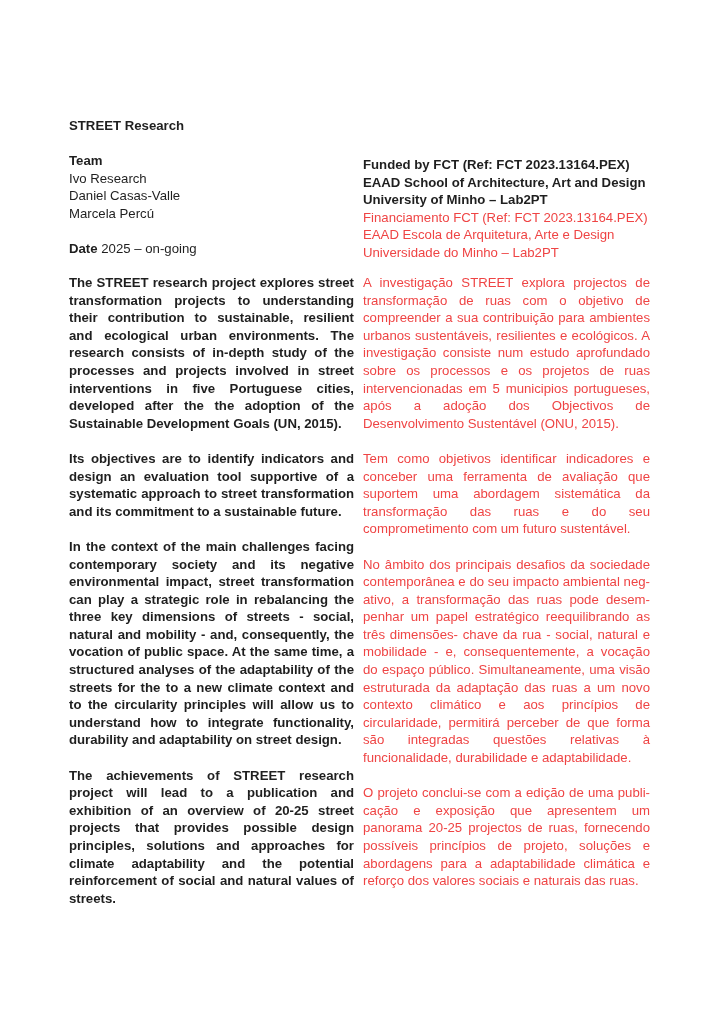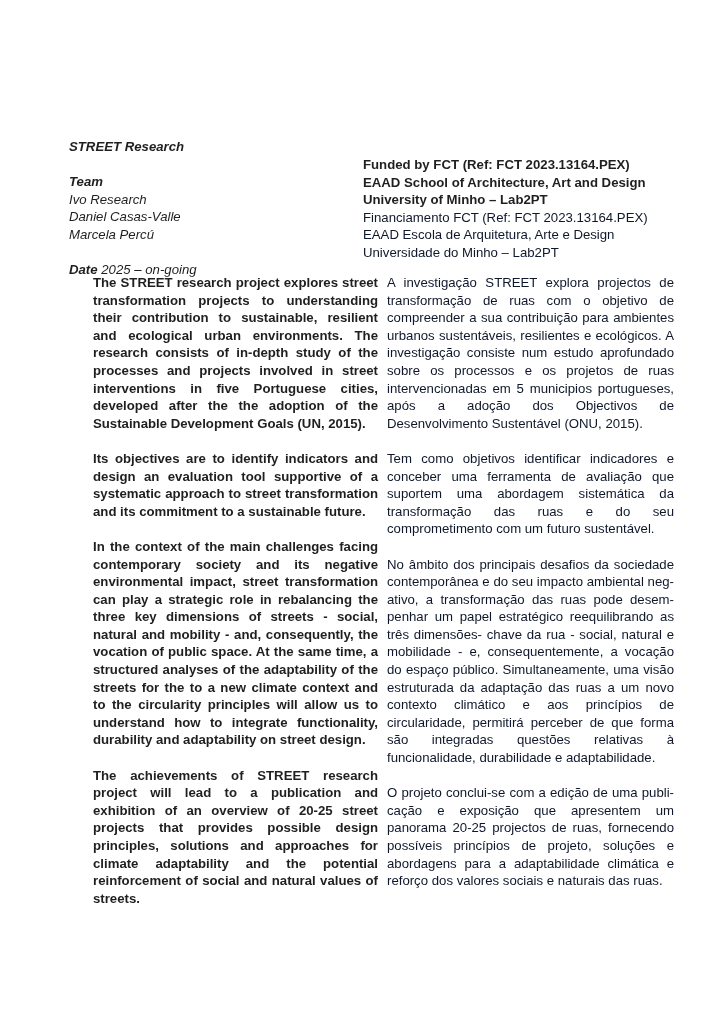--- a/index.html
+++ b/index.html
@@ -3,32 +3,32 @@
 <meta charset="utf-8">
 <style>
   html, body { margin: 0; padding: 0; background: #ffffff; }
   body { width: 725px; height: 1024px; position: relative; overflow: hidden;
          font-family: "Liberation Sans", "DejaVu Sans", sans-serif; }
   .page { position: absolute; left: 0; top: 0; width: 725px; height: 1024px; }
   .block { position: absolute; font-size: 13.2px; line-height: 17.6px; }
   .left { left: 69px; width: 285px; }
   .right { left: 363px; width: 287px; }
   .dark { color: #1f1f1f; }
-  .gray { color: #0f172a; }
+  .gray { color: #ef4444; }
   .bold { font-weight: bold; }
-  .just { text-align: justify; hyphens: manual; margin-left: 24px; }
+  .just { text-align: justify; hyphens: manual; }
   p { margin: 0; }
   .para { margin-bottom: 17.6px; }
 </style>
 </head>
 <body>
 
 <div class="page">
 
-  <div class="block left dark" style="top:138px;font-style:italic;">
+  <div class="block left dark" style="top:117px;">
     <p class="bold">STREET Research</p>
     <p style="height:17.6px"></p>
     <p class="bold">Team</p>
     <p>Ivo Research</p>
     <p>Daniel Casas-Valle</p>
     <p>Marcela Percú</p>
     <p style="height:17.6px"></p>
     <p><span class="bold">Date</span> <span>2025 – on-going</span></p>
   </div>
 

